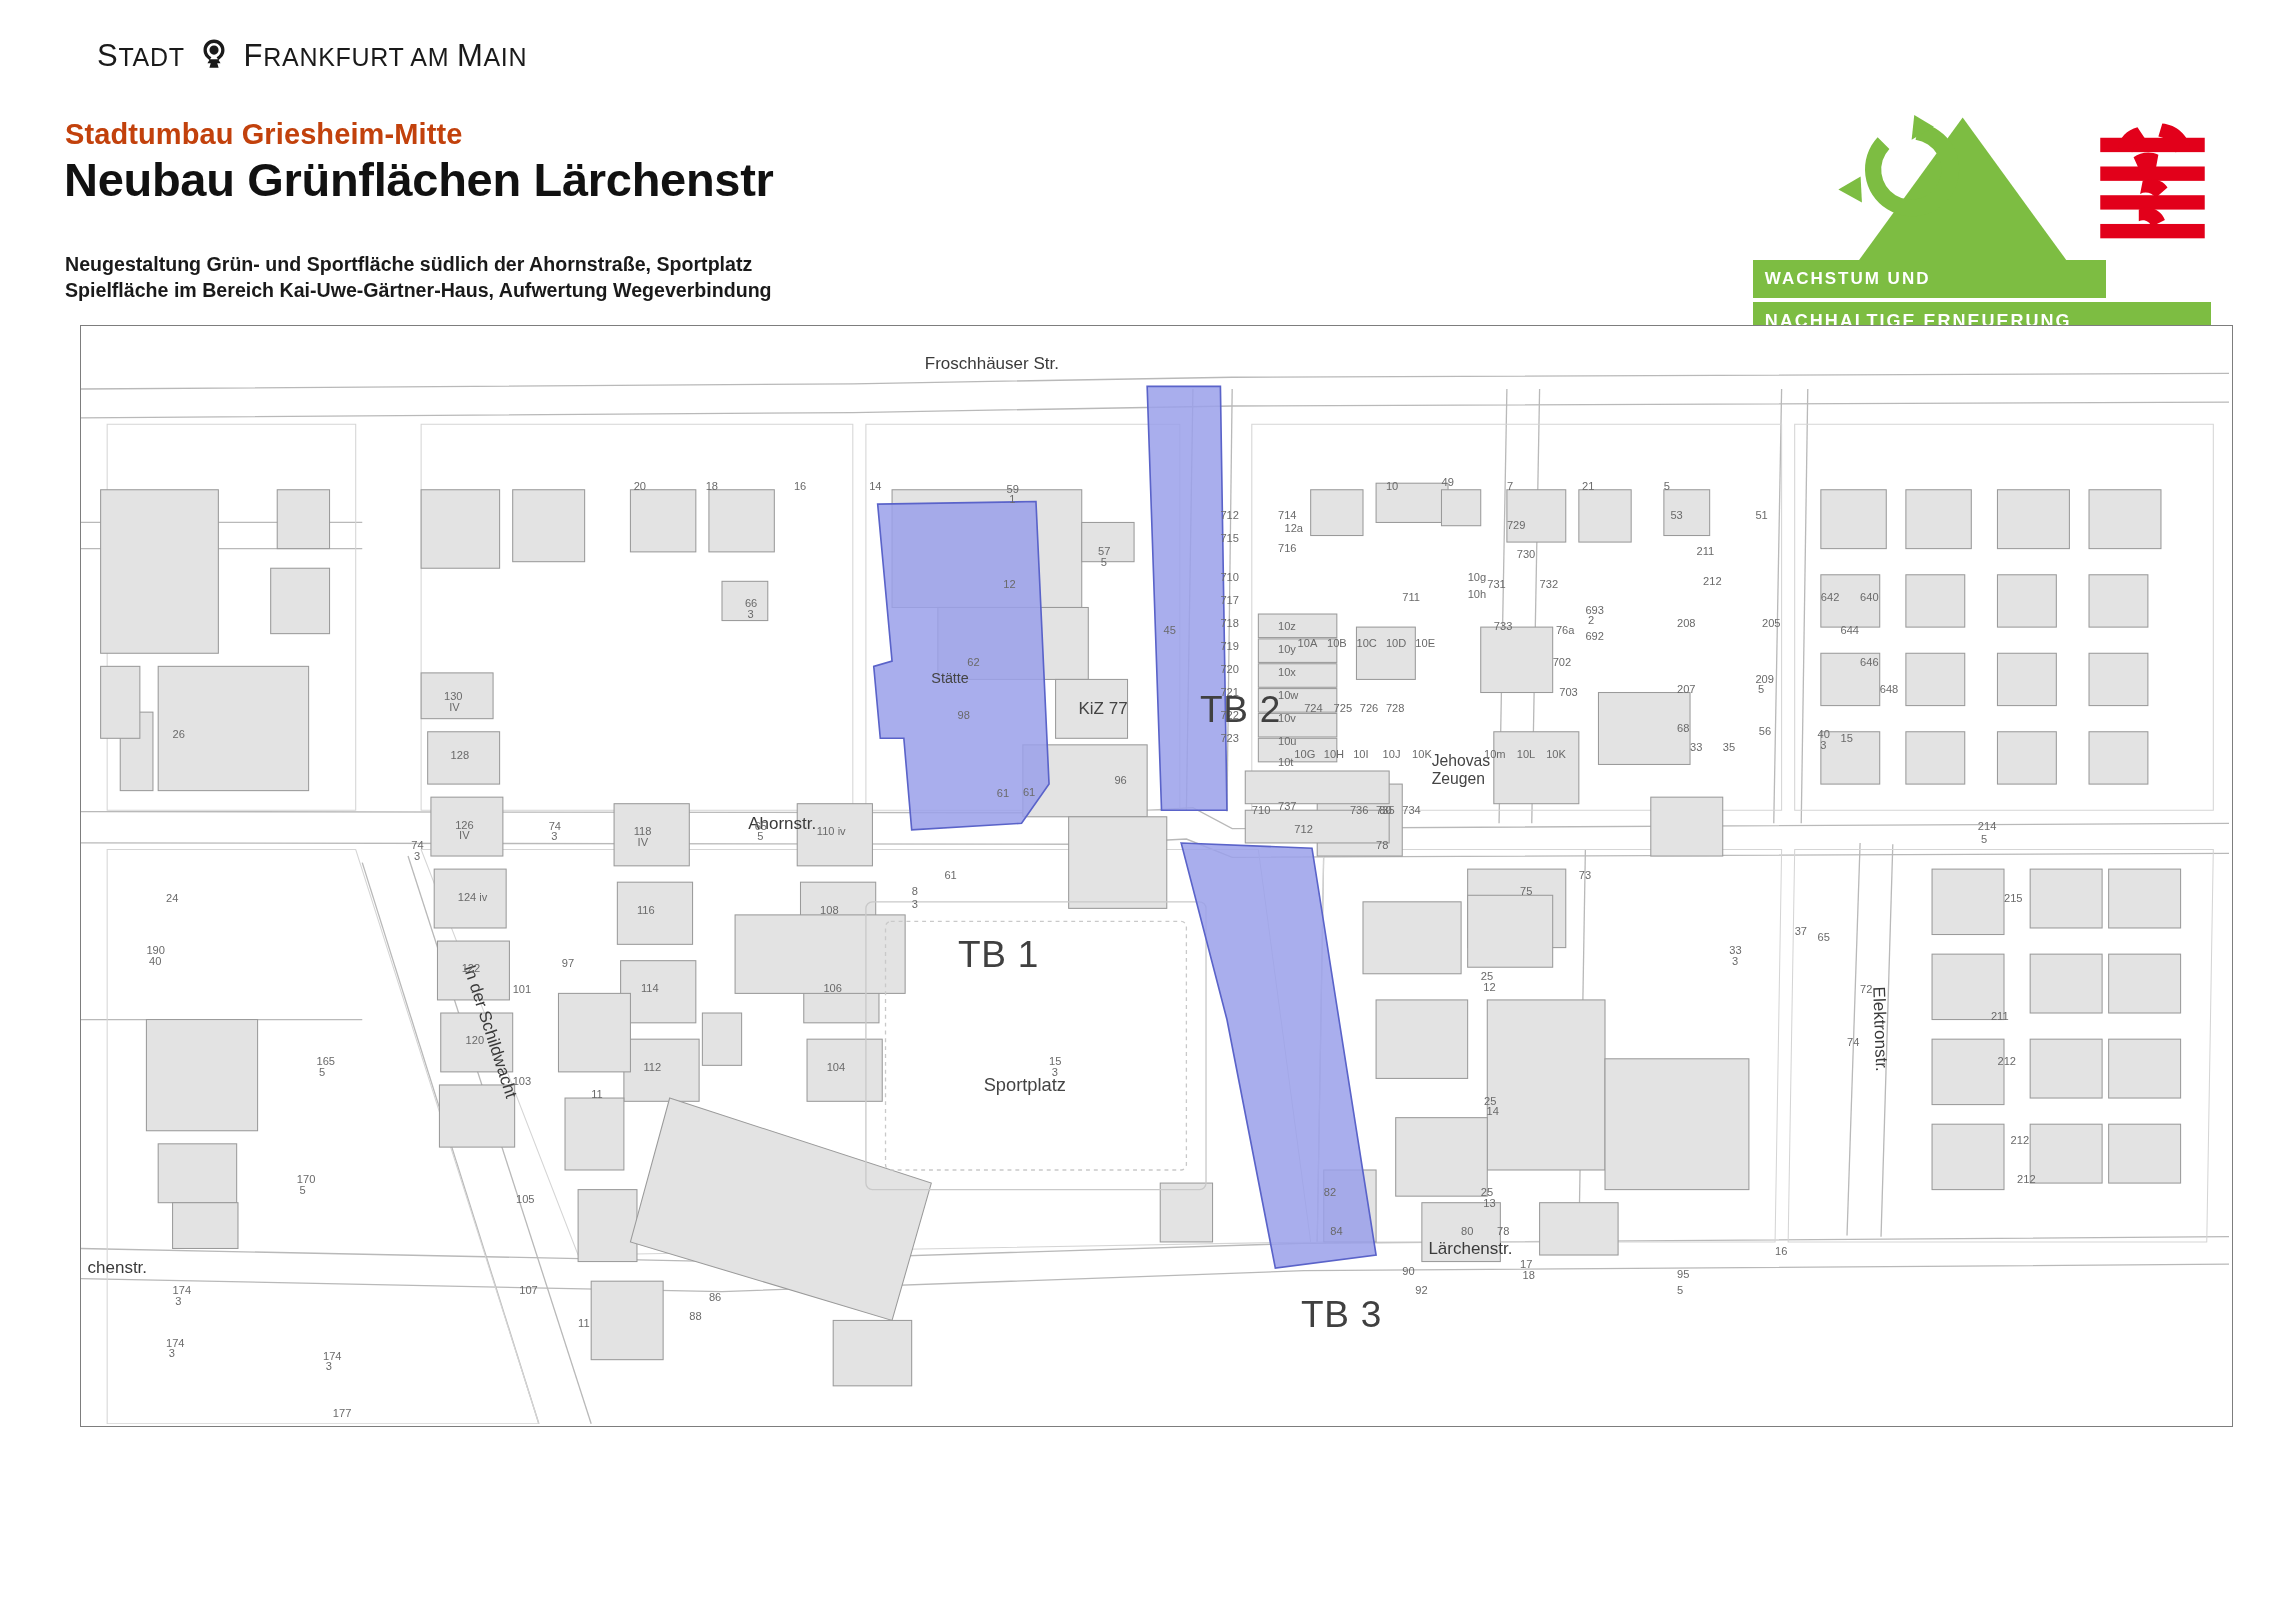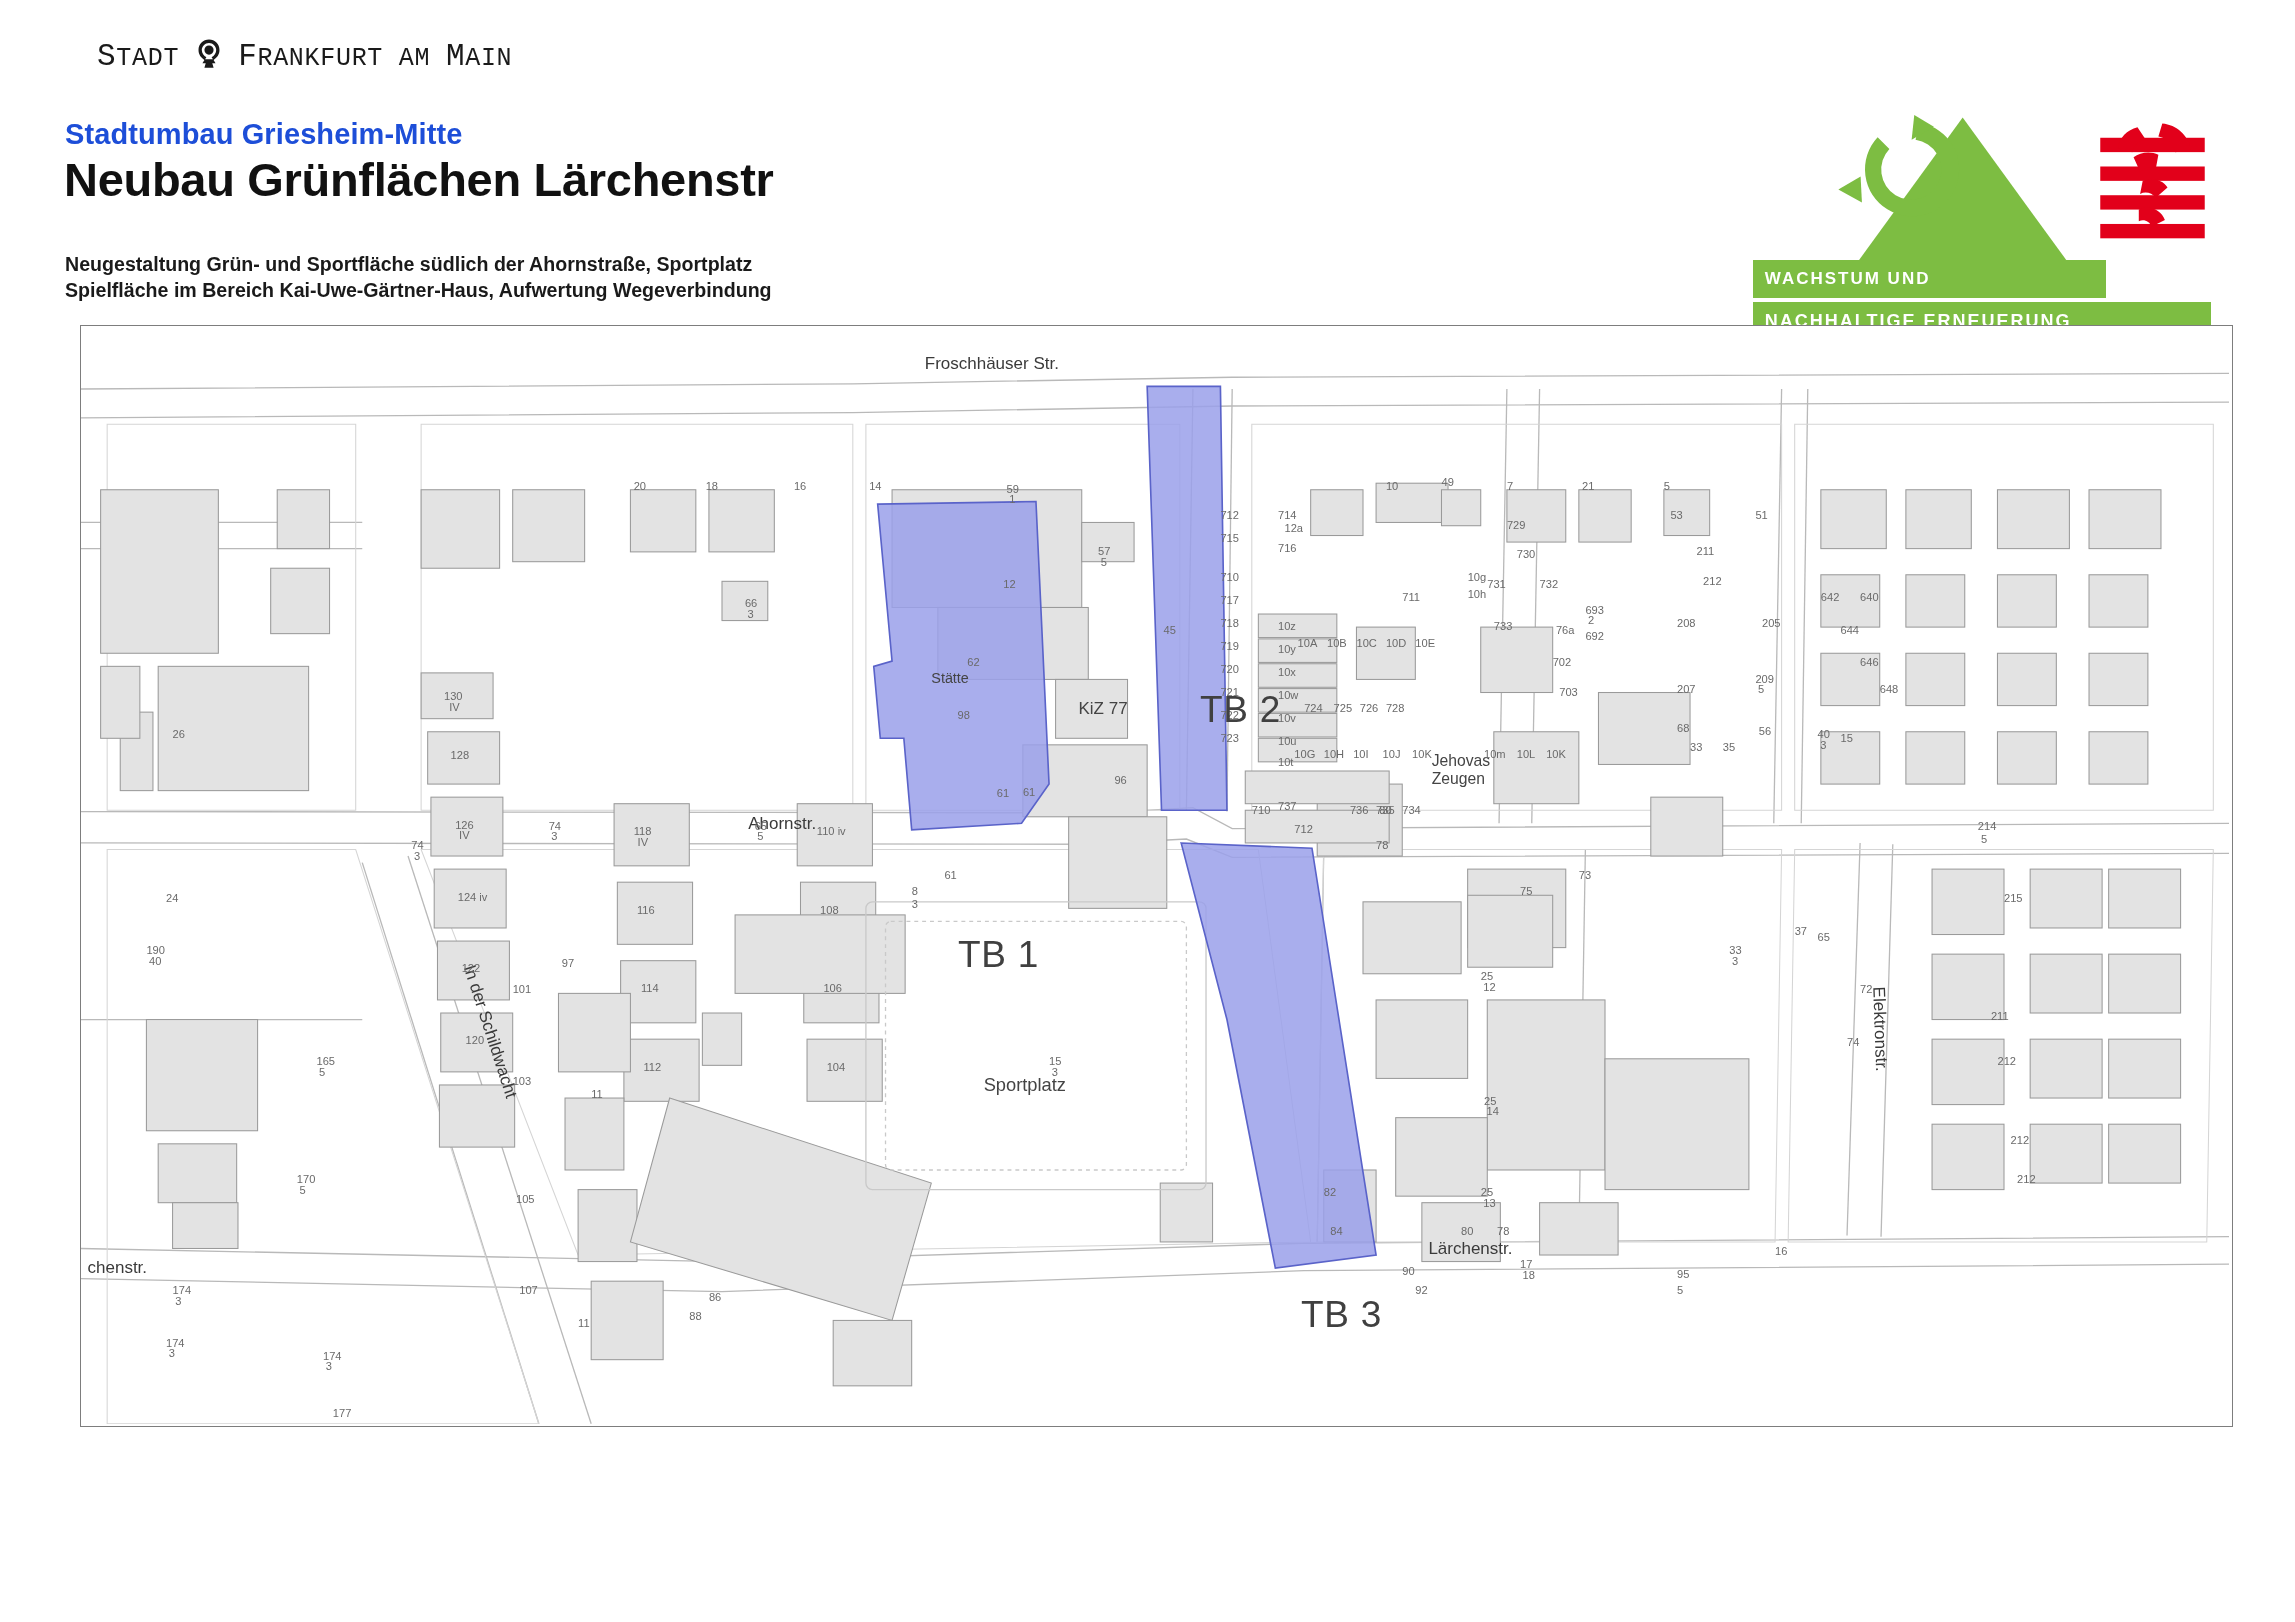--- a/index.html
+++ b/index.html
@@ -26,42 +26,42 @@
     position: absolute;
     left: 97px;
     top: 33px;
     width: 419px;
     height: 46px;
     display: flex;
     align-items: center;
     gap: 10.5px;
   }
   #city-logo .word {
-    font-family: Liberation Mono, monospace;
+    font-family: Liberation Sans, sans-serif;
     font-size: 25px;
     letter-spacing: 0.7px;
     color: #1a1a1a;
     white-space: nowrap;
     text-align: right;
   }
   #city-logo .word .cap { font-size: 31px; }
   .eagle {
     width: 38px; height: 38px;
     position: relative;
     flex: 0 0 auto;
   }
   .eagle svg { display:block; }
 
   #subtitle-line {
     position: absolute;
     left: 65px;
     top: 118px;
     font-size: 29px;
     font-weight: bold;
-    color: #1d4ed8;
+    color: #c2410c;
     letter-spacing: 0.1px;
   }
   #main-title {
     position: absolute;
     left: 64px;
     top: 152px;
     font-size: 47px;
     font-weight: bold;
     color: #111;
     letter-spacing: -0.3px;

